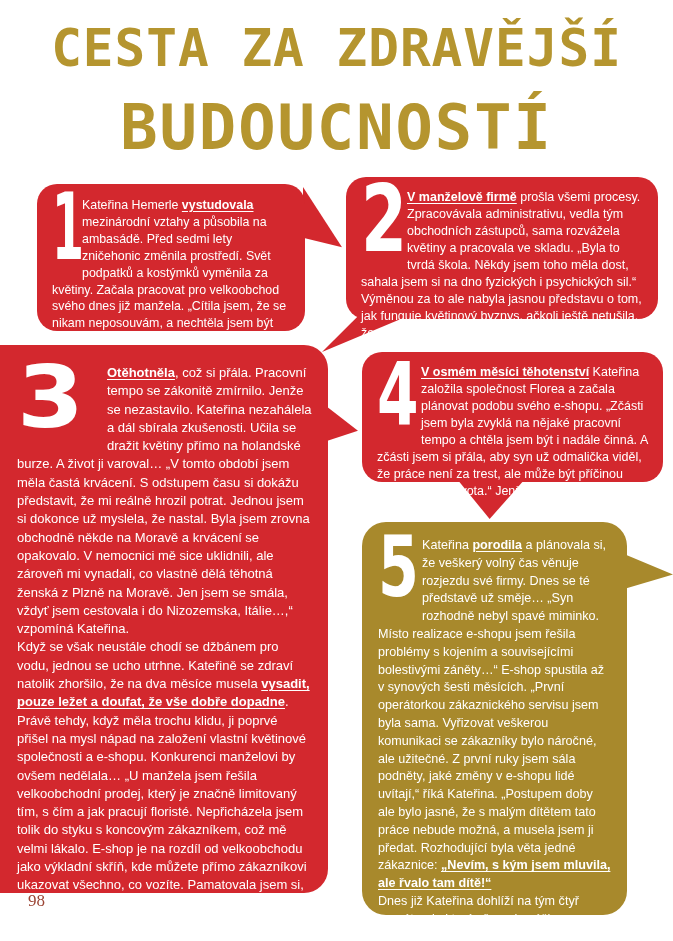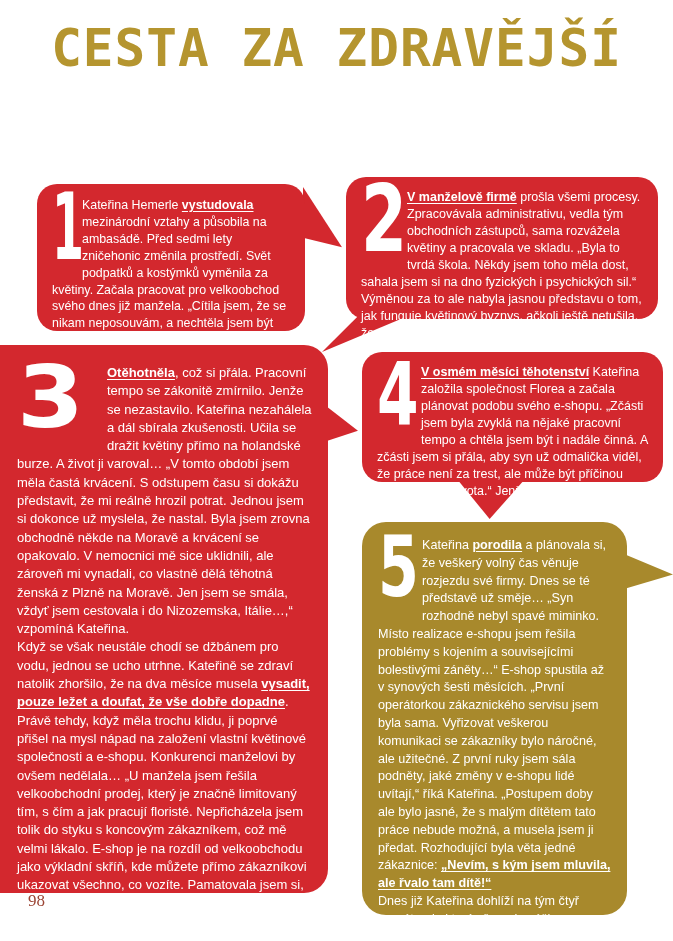--- a/index.html
+++ b/index.html
@@ -59,20 +59,21 @@
     font-family:"Liberation Serif",serif;font-size:17px;color:#9c4535;
   }
 </style>
 </head>
 <body>
 
 <div class="page">
 
   <div class="title">
     <div class="l1">CESTA ZA ZDRAVĚJŠÍ</div>
+    <div class="l2">BUDOUCNOSTÍ</div>
   </div>
 
   <div class="tail tail-red" id="t1"></div>
   <div class="tail tail-red" id="t2"></div>
   <div class="tail tail-red" id="t3"></div>
   <div class="tail tail-red" id="t4"></div>
   <div class="tail tail-gold" id="t5"></div>
 
   <div class="bubble bubble-red" id="b1">
     <span class="num">1</span>

